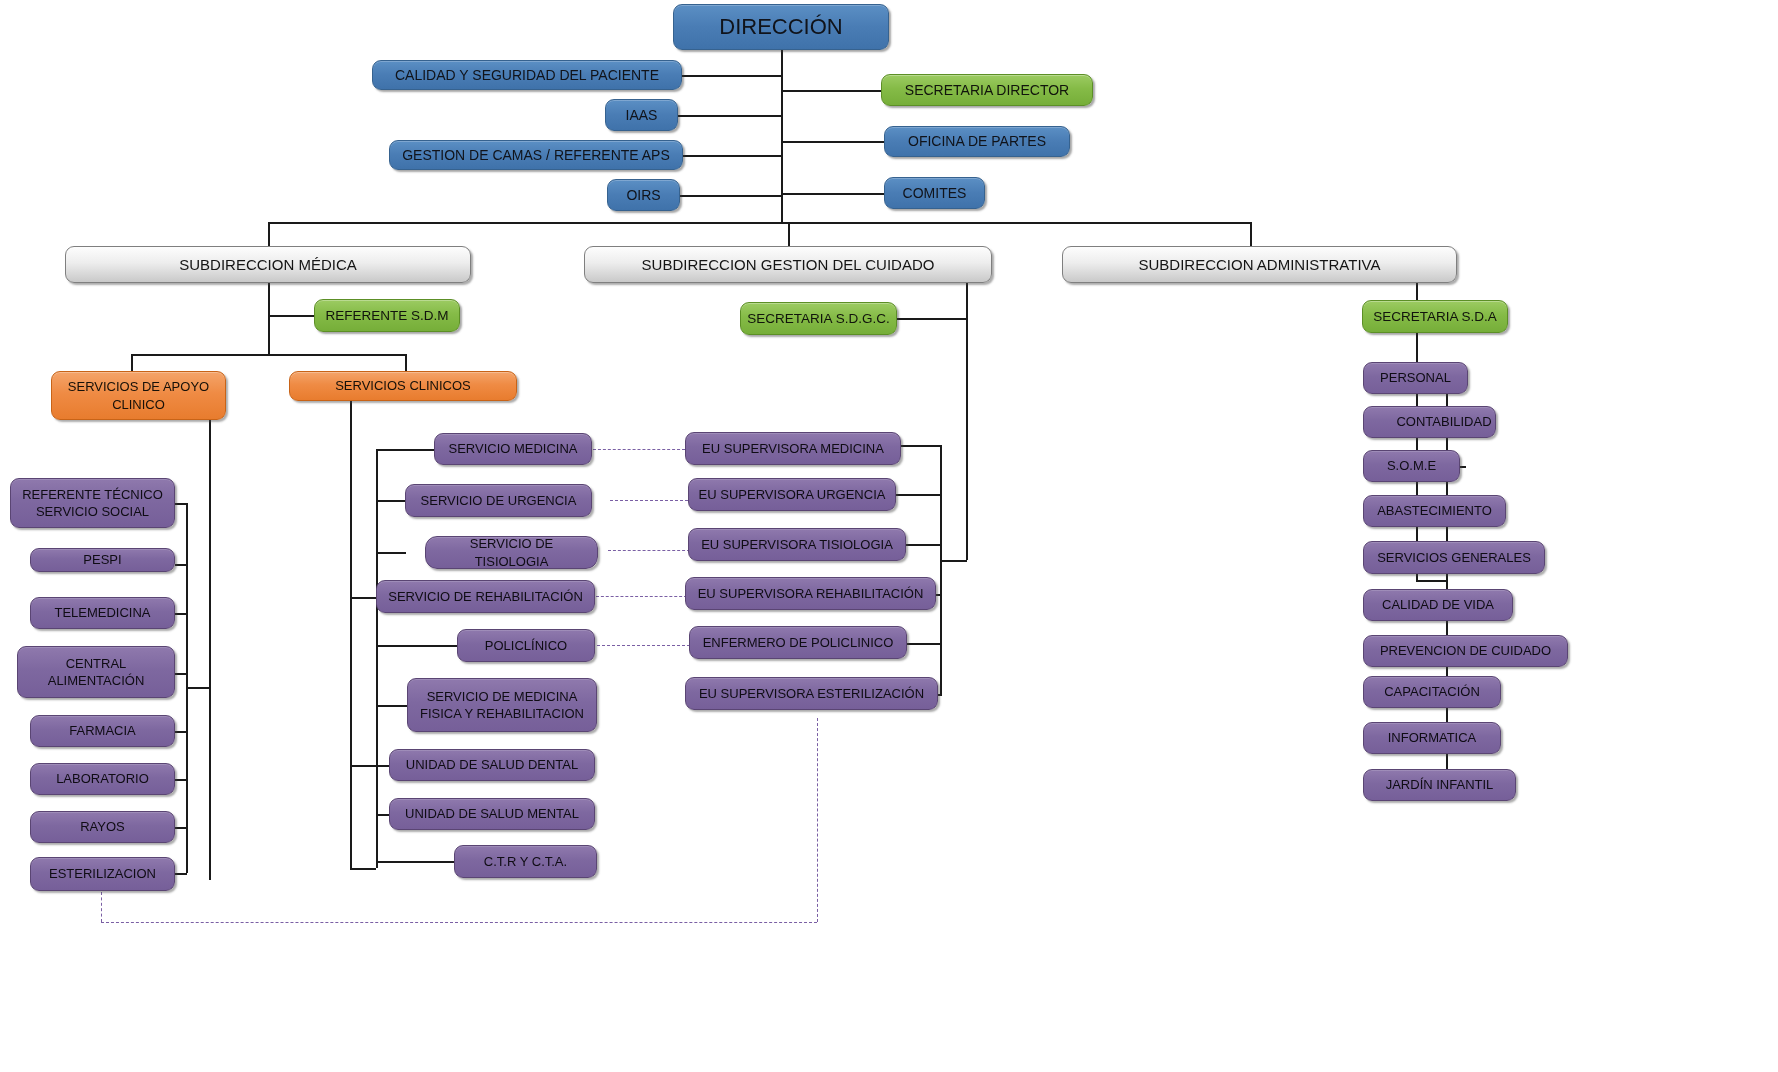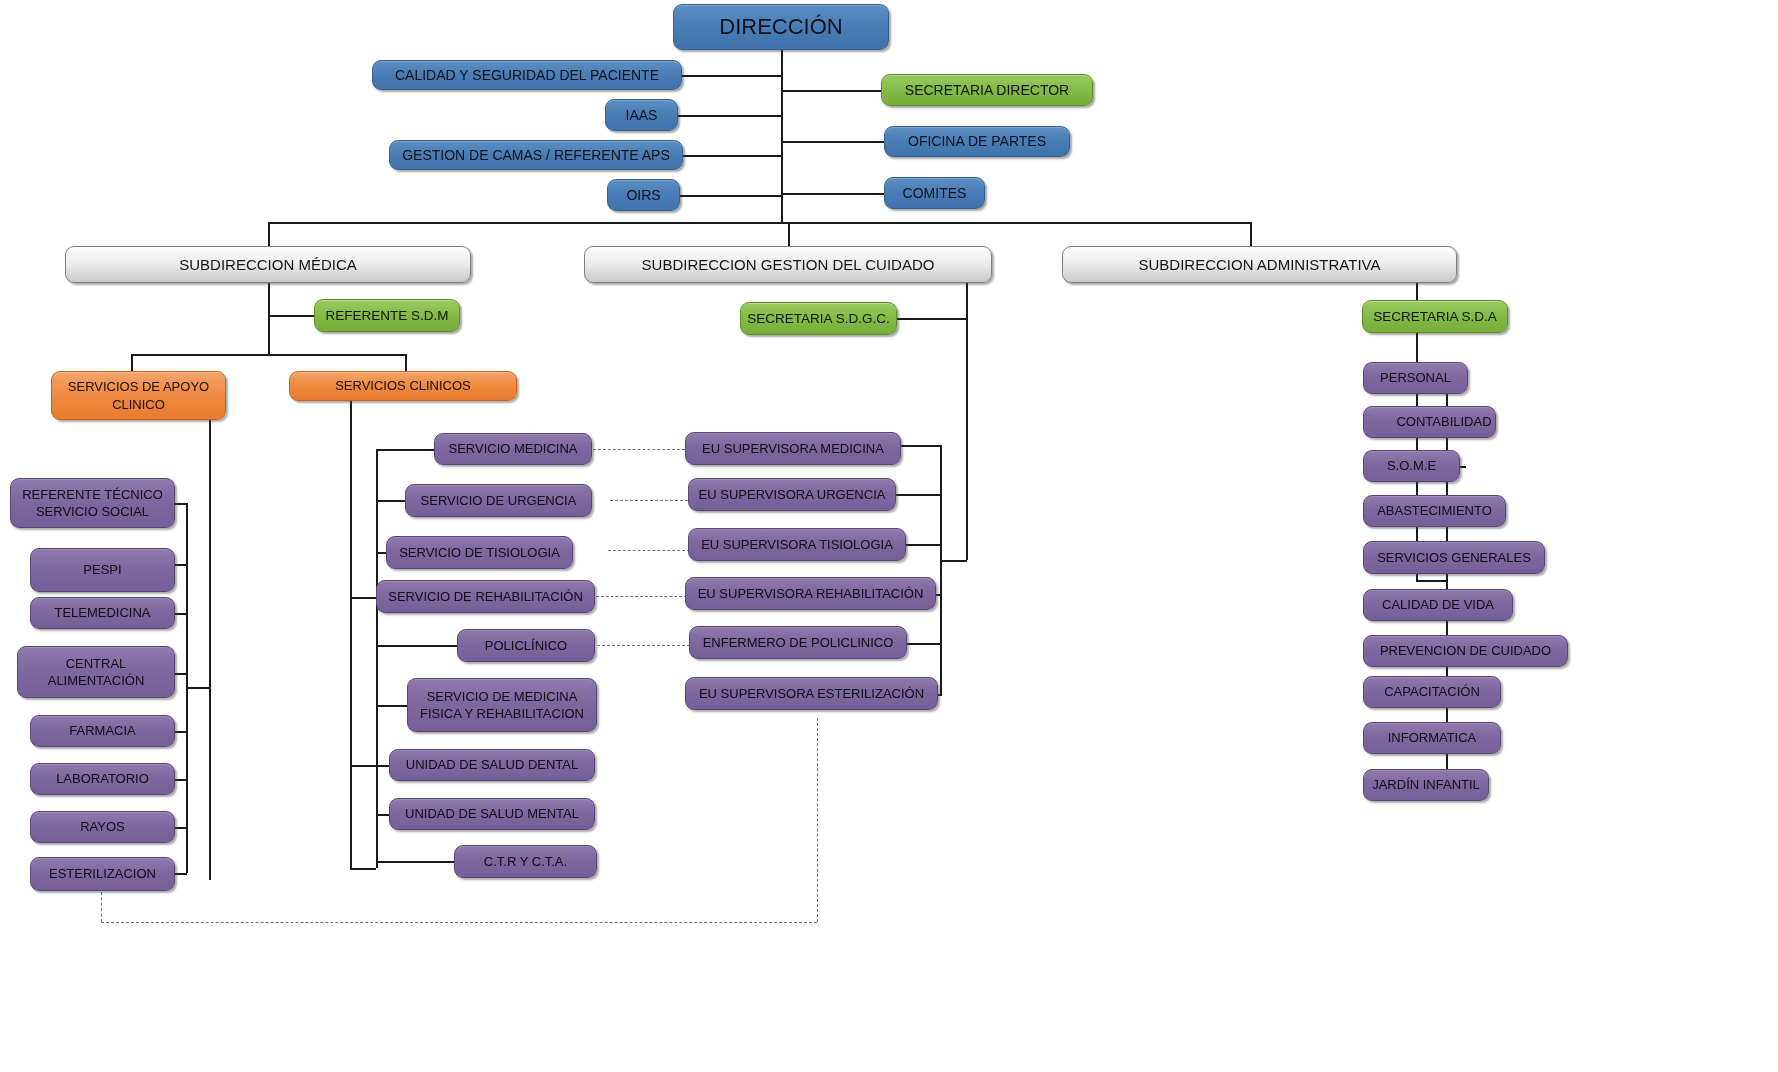--- a/index.html
+++ b/index.html
@@ -181,32 +181,32 @@
   <div class="node green fs135" style="left:314px;top:299px;width:146px;height:33px;">REFERENTE S.D.M</div>
   <div class="node green fs135" style="left:740px;top:302px;width:157px;height:33px;text-align:center;">SECRETARIA S.D.G.C.</div>
   <div class="node green fs135" style="left:1362px;top:300px;width:146px;height:33px;">SECRETARIA S.D.A</div>
 
   <div class="node orange fs13" style="left:51px;top:371px;width:175px;height:49px;">SERVICIOS DE APOYO
 CLINICO</div>
   <div class="node orange fs13" style="left:289px;top:371px;width:228px;height:30px;">SERVICIOS CLINICOS</div>
 
   <div class="node purple fs13" style="left:10px;top:478px;width:165px;height:50px;">REFERENTE TÉCNICO
 SERVICIO SOCIAL</div>
-  <div class="node purple fs13" style="left:30px;top:548px;width:145px;height:44px;">PESPI</div>
+  <div class="node purple fs13" style="left:30px;top:548px;width:145px;height:24px;">PESPI</div>
   <div class="node purple fs13" style="left:30px;top:597px;width:145px;height:32px;">TELEMEDICINA</div>
   <div class="node purple fs13" style="left:17px;top:646px;width:158px;height:52px;">CENTRAL
 ALIMENTACIÓN</div>
   <div class="node purple fs13" style="left:30px;top:715px;width:145px;height:32px;">FARMACIA</div>
   <div class="node purple fs13" style="left:30px;top:763px;width:145px;height:32px;">LABORATORIO</div>
   <div class="node purple fs13" style="left:30px;top:811px;width:145px;height:32px;">RAYOS</div>
   <div class="node purple fs13" style="left:30px;top:857px;width:145px;height:34px;">ESTERILIZACION</div>
 
   <div class="node purple fs13" style="left:434px;top:433px;width:158px;height:32px;">SERVICIO MEDICINA</div>
   <div class="node purple fs13" style="left:405px;top:484px;width:187px;height:33px;">SERVICIO DE URGENCIA</div>
-  <div class="node purple fs13" style="left:386px;top:536px;width:187px;height:33px;">SERVICIO DE TISIOLOGIA</div>
+  <div class="node purple fs13" style="left:425px;top:536px;width:173px;height:33px;border-radius:12px;">SERVICIO DE TISIOLOGIA</div>
   <div class="node purple fs13" style="left:376px;top:580px;width:219px;height:33px;">SERVICIO DE REHABILITACIÓN</div>
   <div class="node purple fs13" style="left:457px;top:629px;width:138px;height:33px;">POLICLÍNICO</div>
   <div class="node purple fs13" style="left:407px;top:678px;width:190px;height:54px;">SERVICIO DE MEDICINA
 FISICA Y REHABILITACION</div>
   <div class="node purple fs13" style="left:389px;top:749px;width:206px;height:32px;">UNIDAD DE SALUD DENTAL</div>
   <div class="node purple fs13" style="left:389px;top:798px;width:206px;height:32px;">UNIDAD DE SALUD MENTAL</div>
   <div class="node purple fs13" style="left:454px;top:845px;width:143px;height:33px;">C.T.R Y C.T.A.</div>
 
   <div class="node purple fs13" style="left:685px;top:432px;width:216px;height:33px;">EU SUPERVISORA MEDICINA</div>
   <div class="node purple fs13" style="left:688px;top:478px;width:208px;height:33px;">EU SUPERVISORA URGENCIA</div>
@@ -217,15 +217,15 @@
 
   <div class="node purple fs13" style="left:1363px;top:362px;width:105px;height:32px;">PERSONAL</div>
   <div class="node purple fs13" style="left:1363px;top:406px;width:133px;height:32px;padding-left:35px;">CONTABILIDAD</div>
   <div class="node purple fs13" style="left:1363px;top:450px;width:97px;height:32px;">S.O.M.E</div>
   <div class="node purple fs13" style="left:1363px;top:495px;width:143px;height:32px;">ABASTECIMIENTO</div>
   <div class="node purple fs13" style="left:1363px;top:541px;width:182px;height:33px;">SERVICIOS GENERALES</div>
   <div class="node purple fs13" style="left:1363px;top:589px;width:150px;height:32px;">CALIDAD DE VIDA</div>
   <div class="node purple fs13" style="left:1363px;top:635px;width:205px;height:32px;">PREVENCION DE CUIDADO</div>
   <div class="node purple fs13" style="left:1363px;top:676px;width:138px;height:32px;">CAPACITACIÓN</div>
   <div class="node purple fs13" style="left:1363px;top:722px;width:138px;height:32px;">INFORMATICA</div>
-  <div class="node purple fs13" style="left:1363px;top:769px;width:126px;height:32px;">JARDÍN INFANTIL</div>
+  <div class="node purple fs13" style="left:1363px;top:769px;width:153px;height:32px;">JARDÍN INFANTIL</div>
 
 </div>
 
 </body></html>

